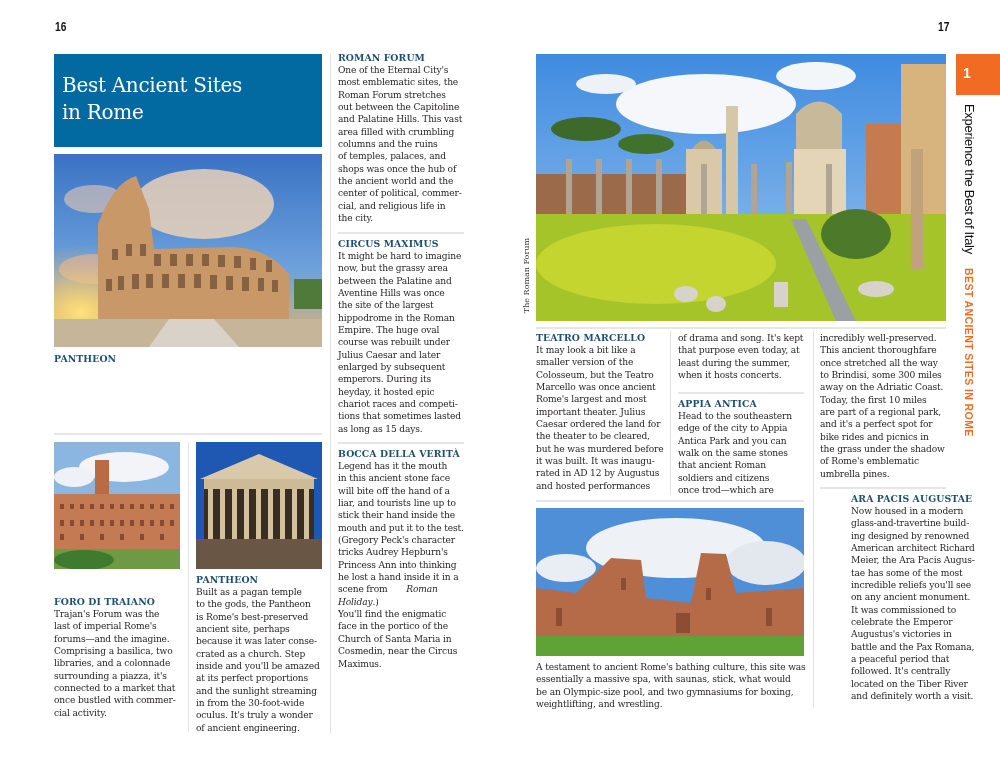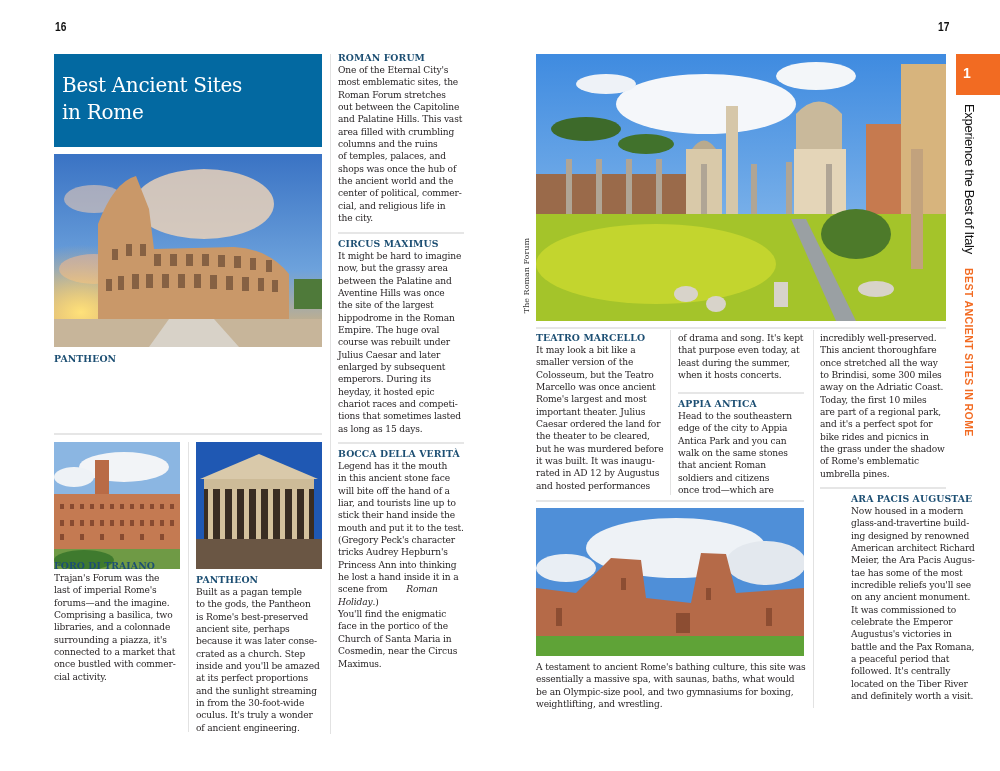--- a/index.html
+++ b/index.html
@@ -156,21 +156,21 @@
         <rect x="84" y="47" width="5" height="50"></rect>
         <rect x="96" y="47" width="5" height="50"></rect>
         <rect x="108" y="47" width="5" height="50"></rect>
     </g>
     <rect x="0" y="97" width="126" height="30" fill="#6a5644"></rect>
   </svg>
 </div>
 
 <div class="vr" style="left:188px; top:442px; height:290px;"></div>
 
-<div class="entry" style="left:54px; top:560px; width:130px;">
+<div class="entry" style="left:54px; top:596px; width:130px;">
   <h3>FORO DI TRAIANO</h3>
   <p>Trajan's Forum was the
 last of imperial Rome's
 forums—and the imagine.
 Comprising a basilica, two
 libraries, and a colonnade
 surrounding a piazza, it's
 connected to a market that
 once bustled with commer-
 cial activity.</p>
@@ -396,21 +396,21 @@
         <rect x="140" y="105" width="14" height="20"></rect>
         <rect x="170" y="80" width="5" height="12"></rect>
         <rect x="230" y="100" width="6" height="18"></rect>
     </g>
     <rect x="0" y="128" width="268" height="20" fill="#5fa337"></rect>
   </svg>
 </div>
 
 <div class="entry" style="left:536px; top:661px; width:276px;">
   <p>A testament to ancient Rome's bathing culture, this site was
-essentially a massive spa, with saunas, baths, what would
+essentially a massive spa, with saunas, stick, what would
 be an Olympic-size pool, and two gymnasiums for boxing,
 weightlifting, and wrestling.</p>
 </div>
 
 <div class="chapter-tab">1</div>
 <div class="vert-text">
   <span class="chap">Experience the Best of Italy</span>
   <span class="sect">BEST ANCIENT SITES IN ROME</span>
 </div>
 

